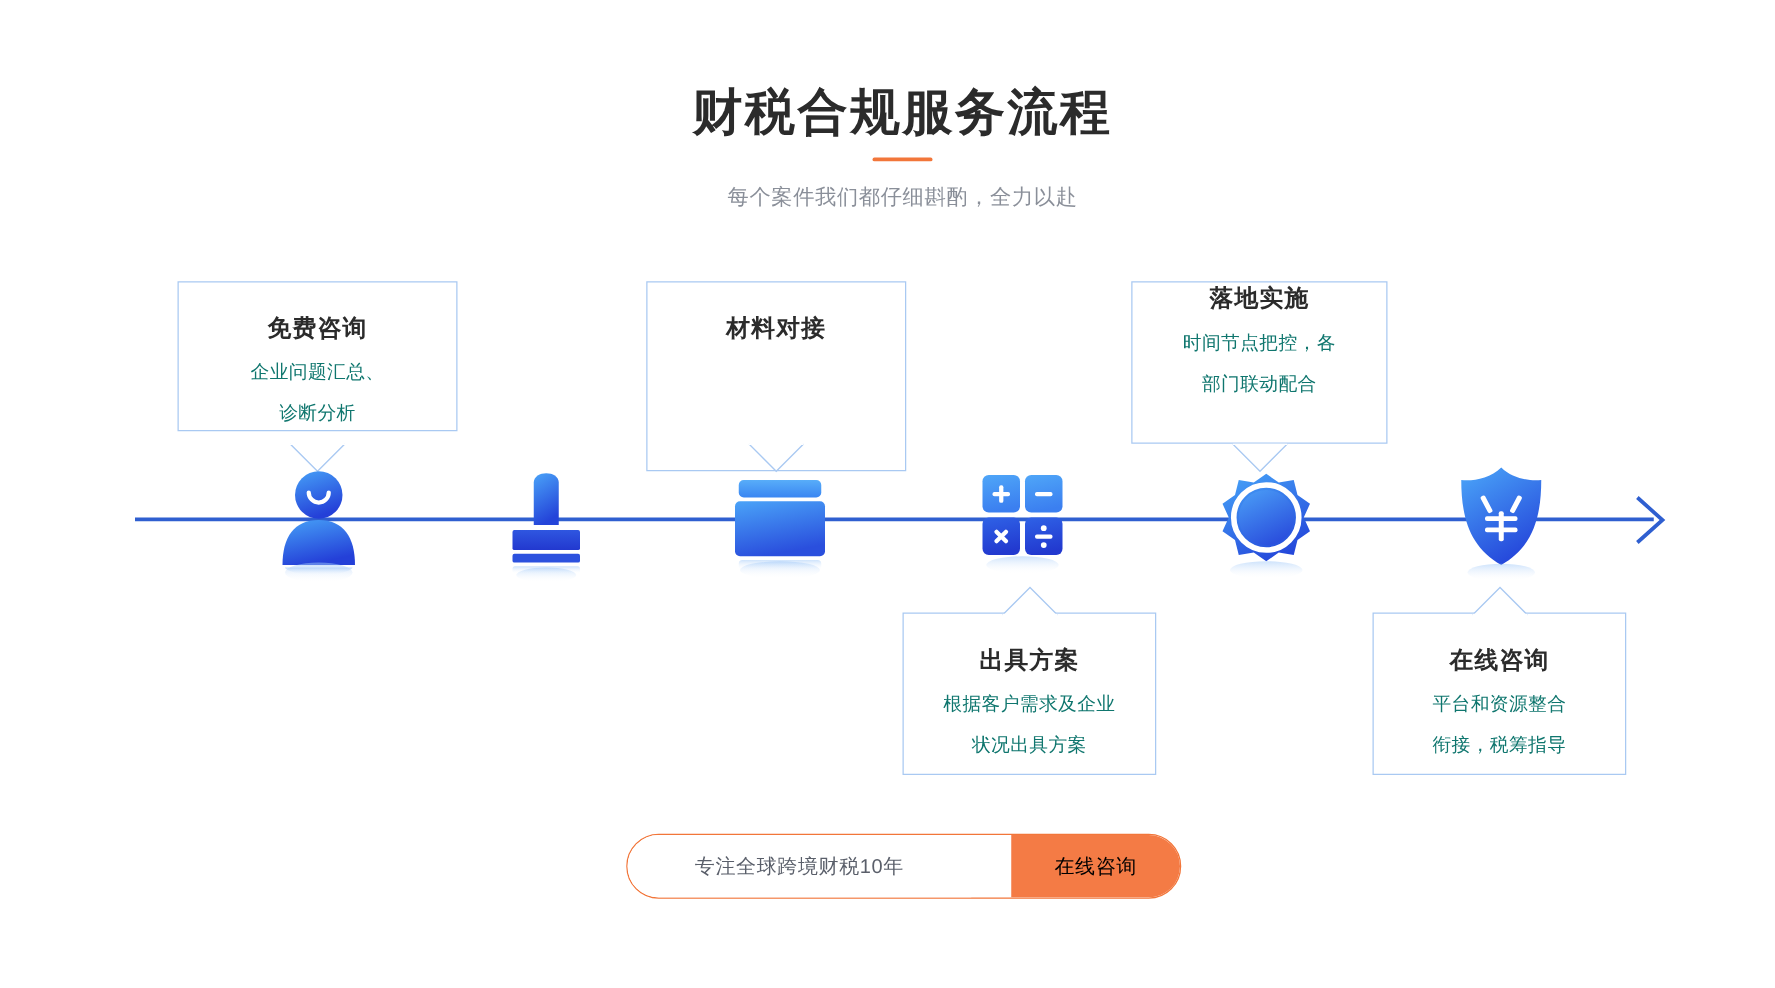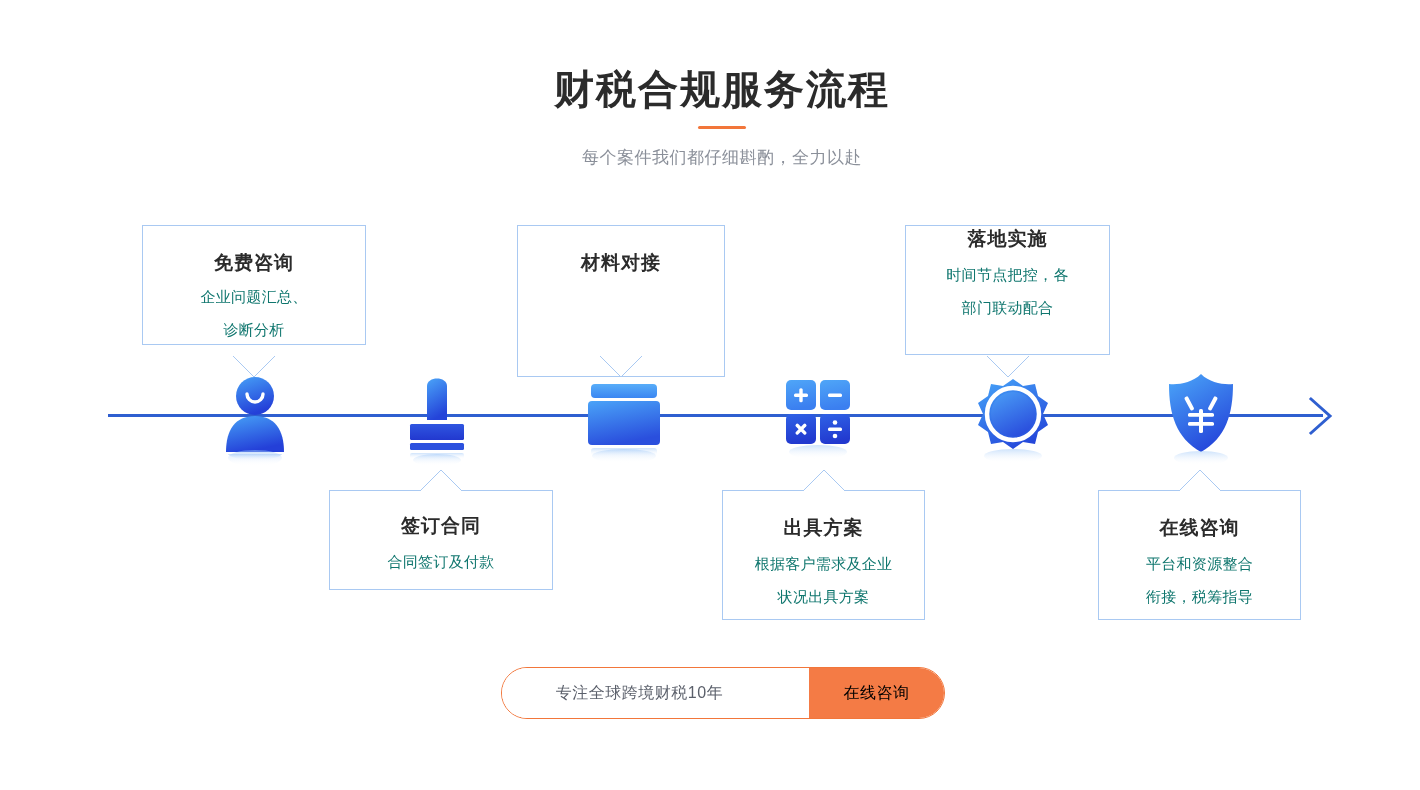--- a/index.html
+++ b/index.html
@@ -101,30 +101,20 @@
     <div class="c-title">免费咨询</div>
     <div class="c-desc" style="margin-top:6px;">企业问题汇总、<br>诊断分析</div>
     <div class="tail" style="top:129px;">
       <svg width="44" height="26" viewBox="0 0 44 26">
         <path d="M0 0 L22 22 L44 0" fill="#ffffff" stroke="#a9c9f2" stroke-width="1"></path>
         <line x1="0" y1="0" x2="44" y2="0" stroke="#ffffff" stroke-width="2"></line>
       </svg>
     </div>
   </div>
 
-  <div class="card" style="left:317px;top:490px;width:224px;height:100px;padding-top:22px;">
-    <div class="tail" style="top:-23px;">
-      <svg width="44" height="26" viewBox="0 0 44 26">
-        <path d="M0 24 L22 2 L44 24" fill="#ffffff" stroke="#a9c9f2" stroke-width="1"></path>
-        <line x1="0" y1="24" x2="44" y2="24" stroke="#ffffff" stroke-width="2"></line>
-      </svg>
-    </div>
-    <div class="c-title">签订合同</div>
-    <div class="c-desc" style="margin-top:6px;">合同签订及付款</div>
-  </div>
 
   <div class="card" style="left:505px;top:225px;width:208px;height:152px;padding-top:24px;font-family:Liberation Mono, monospace;">
     <div class="c-title">材料对接</div>
     <div class="tail" style="top:129px;">
       <svg width="44" height="26" viewBox="0 0 44 26">
         <path d="M0 0 L22 22 L44 0" fill="#ffffff" stroke="#a9c9f2" stroke-width="1"></path>
         <line x1="0" y1="0" x2="44" y2="0" stroke="#ffffff" stroke-width="2"></line>
       </svg>
     </div>
   </div>

